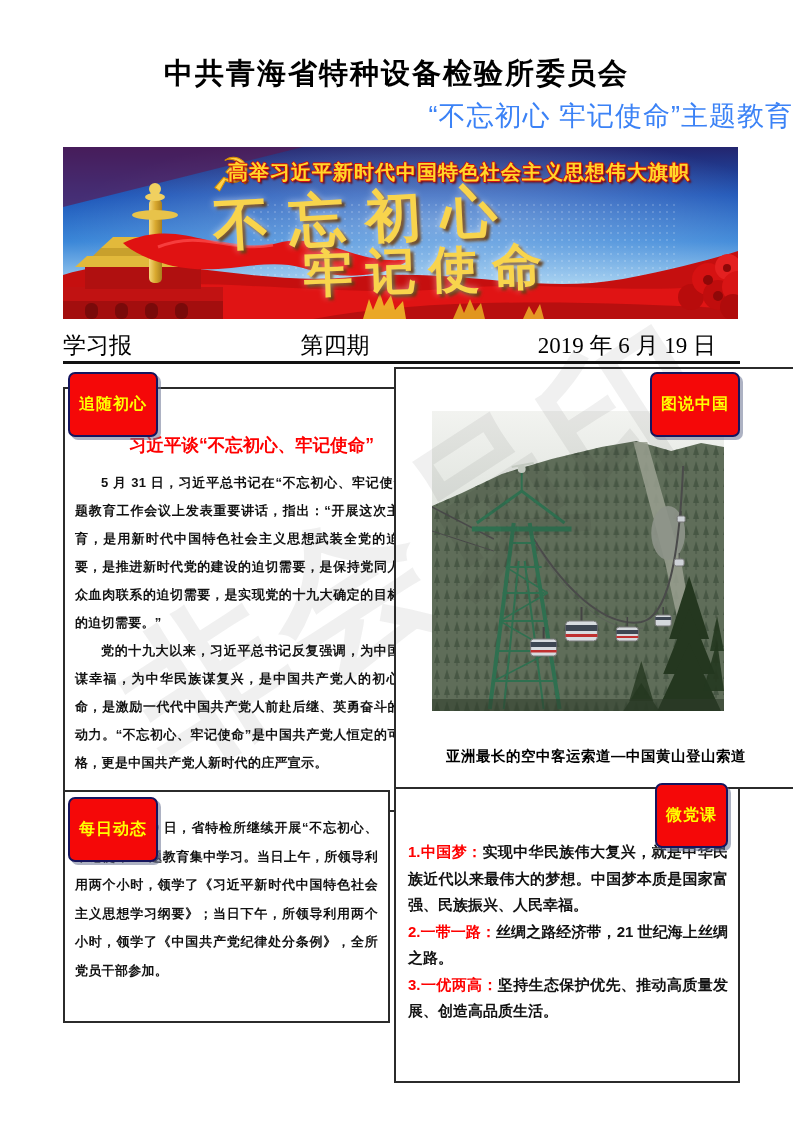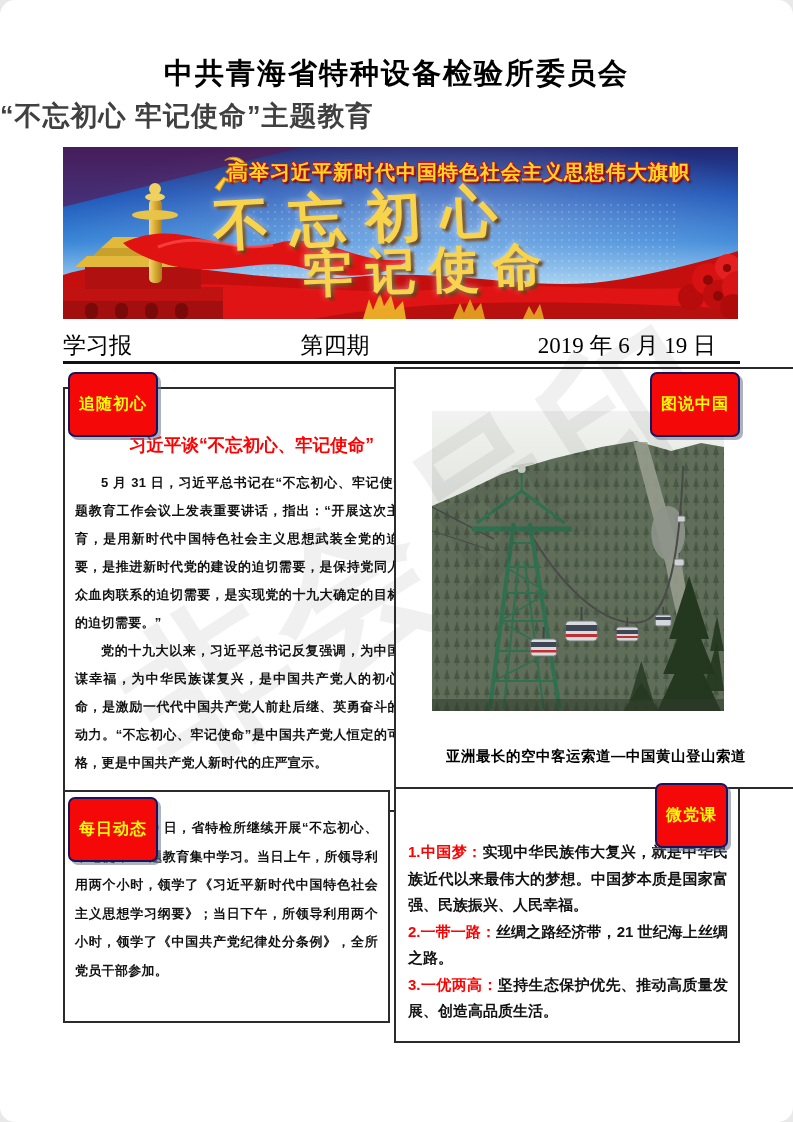--- a/index.html
+++ b/index.html
@@ -1,22 +1,22 @@
 <!DOCTYPE html>
 <html><head>
 <meta charset="utf-8">
 <style>
   html,body{margin:0;padding:0;background:#e9e9e9;}
   .page{position:relative;width:793px;height:1122px;background:#ffffff;margin:0 auto;
-        font-family:"Liberation Sans","DejaVu Sans",sans-serif;overflow:hidden;border-radius:15px;}
+        font-family:"Liberation Sans","DejaVu Sans",sans-serif;overflow:hidden;}
   
   .main-title{position:absolute;top:54px;left:0;width:100%;text-align:center;
         font-size:29px;font-weight:700;color:#000;letter-spacing:2px;}
-  .theme-title{position:absolute;top:98px;left:0;width:100%;text-align:left;
-        font-size:27px;font-weight:700;color:#404040;letter-spacing:1px;}
+  .theme-title{position:absolute;top:98px;left:0;width:100%;text-align:right;
+        font-size:27px;font-weight:400;color:#3b82f6;letter-spacing:1px;}
   
   .banner{position:absolute;top:147px;left:63px;width:675px;height:172px;overflow:hidden;}
   .banner svg{position:absolute;top:0;left:0;}
   .banner-slogan{position:absolute;top:12px;left:165px;width:500px;font-size:20px;font-weight:700;
         color:#ffd829;letter-spacing:1px;white-space:nowrap;
         text-shadow:-1px 0 #d01111,1px 0 #d01111,0 -1px #d01111,0 1px #d01111,2px 2px 2px #6e0505;}
   .callig{position:absolute;font-weight:700;color:#f8d44c;white-space:nowrap;
         font-family:"DejaVu Serif","Liberation Serif",serif;
         text-shadow:0 0 7px rgba(255,255,255,.55),3px 3px 3px #5a2d00;}
   .callig-1{top:34px;left:150px;font-size:56px;letter-spacing:20px;transform:rotate(-3deg);}
@@ -25,21 +25,21 @@
   .masthead{position:absolute;top:324px;left:63px;width:677px;height:37px;
         border-bottom:3px solid #111;display:flex;justify-content:space-between;align-items:flex-end;
         font-size:23px;color:#000;font-family:"Liberation Serif","DejaVu Serif",serif;}
   .masthead .name{}
   .masthead .date{margin-right:24px;}
   
   .panel{position:absolute;background:#fff;border:2px solid #2b2b2b;box-sizing:border-box;z-index:1;}
   .box-follow {top:387px;left:63px; width:377px;height:425px;}
   .box-daily  {top:790px;left:63px; width:327px;height:233px;}
   .box-picture{top:367px;left:394px;width:404px;height:422px;}
-  .box-micro  {top:787px;left:394px;width:346px;height:256px;}
+  .box-micro  {top:787px;left:394px;width:346px;height:296px;}
   
   .badge{position:absolute;z-index:10;background:#f50808;color:#ffff00;font-weight:700;
         font-size:16px;letter-spacing:1px;padding:20px 9px;border:2px solid #15155e;border-radius:7px;
         box-shadow:3px 3px 0 rgba(105,115,145,.55);white-space:nowrap;}
   .badge-follow {top:372px;left:68px;}
   .badge-picture{top:372px;left:650px;}
   .badge-daily  {top:797px;left:68px;}
   .badge-micro  {top:783px;left:655px;}
   
   .follow-heading{margin:44px 6px 0;text-align:center;color:#fe0000;font-size:17.5px;font-weight:700;}

